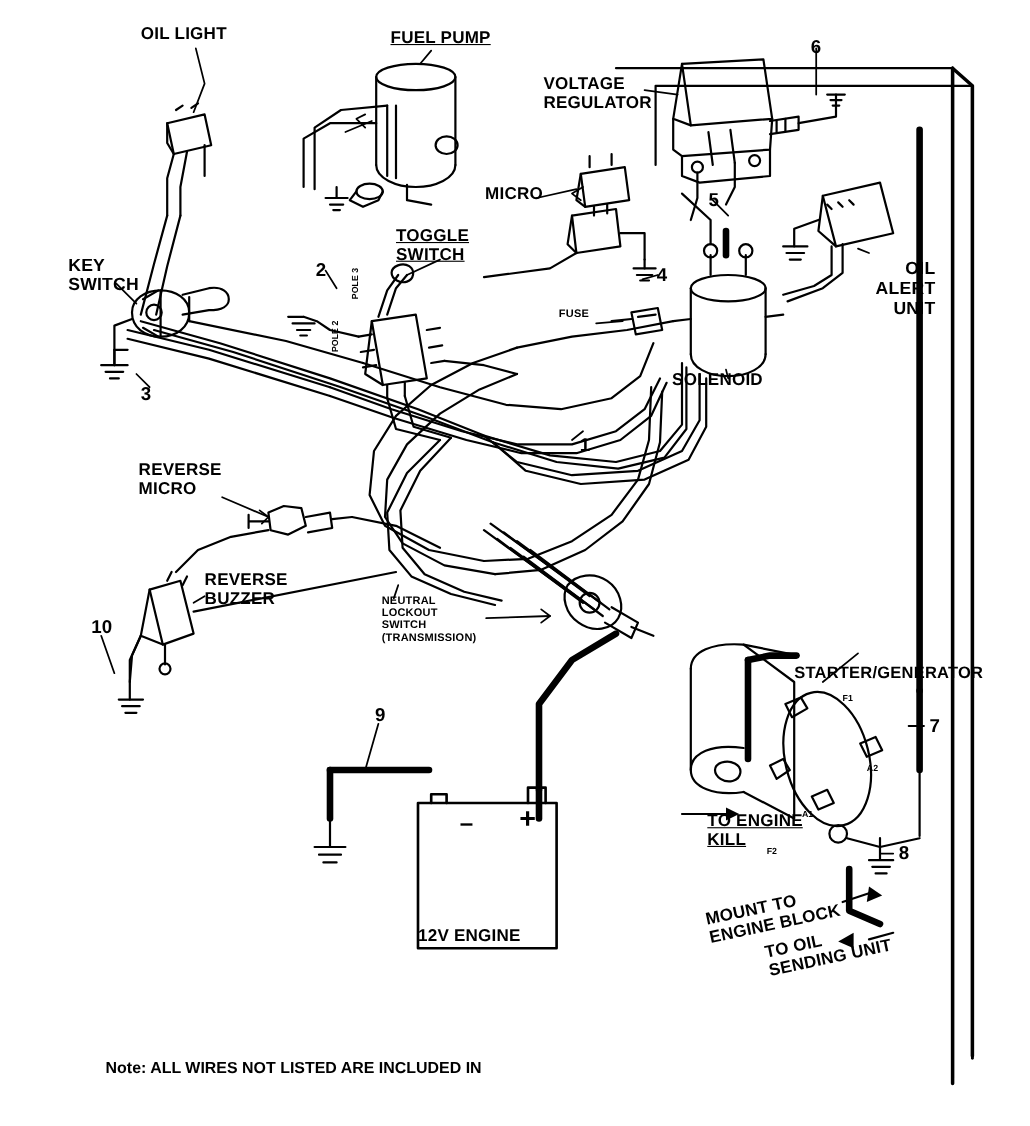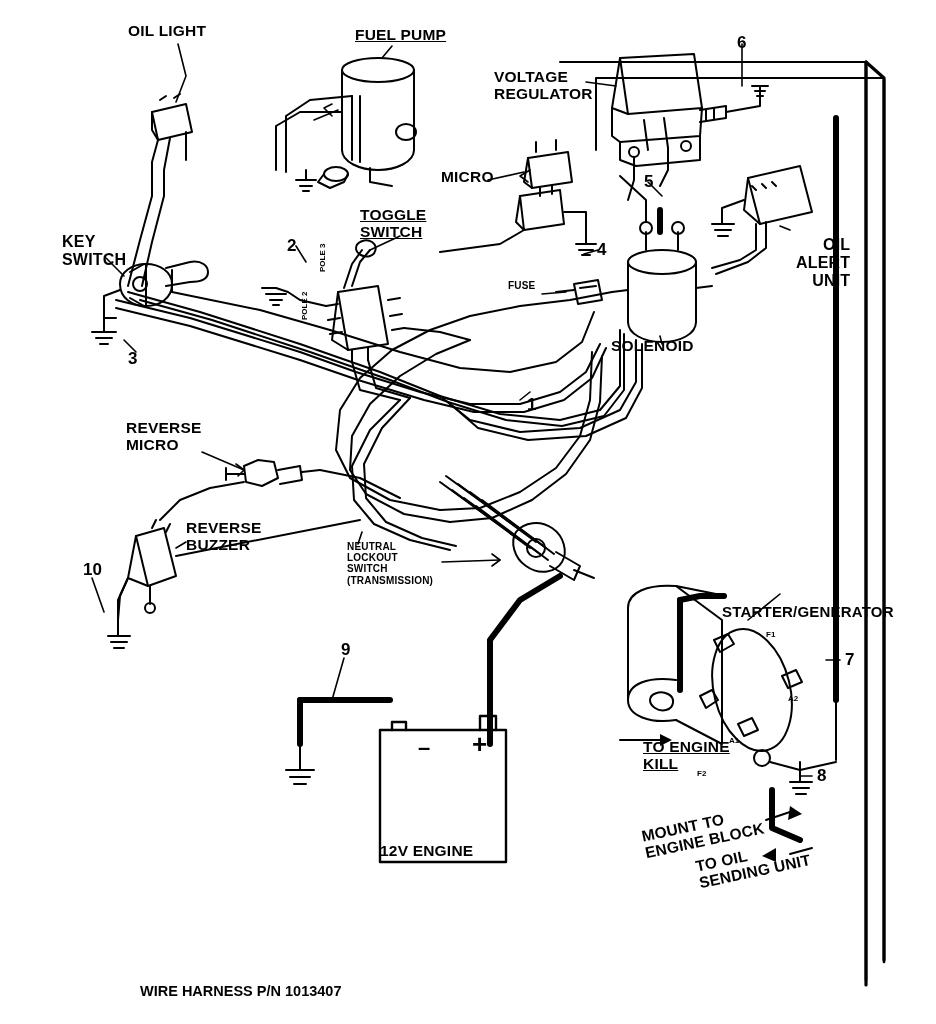--- a/index.html
+++ b/index.html
@@ -389,15 +389,15 @@
   <div class="num" style="left:287px; top:236px;">2</div>
   <div class="num" style="left:128px; top:349px;">3</div>
   <div class="num" style="left:597px; top:240px;">4</div>
   <div class="num" style="left:644px; top:172px;">5</div>
   <div class="num" style="left:737px; top:33px;">6</div>
   <div class="num" style="left:845px; top:650px;">7</div>
   <div class="num" style="left:817px; top:766px;">8</div>
   <div class="num" style="left:341px; top:640px;">9</div>
   <div class="num" style="left:83px;  top:560px;">10</div>
 
-  <div class="note" style="left:140px; top:982px;">WIRE HARNESS P/N 1013407</div>
+  <div class="note" style="left:96px; top:962px;">Note: ALL WIRES NOT LISTED ARE INCLUDED IN</div>
 
 </div>
 
 </body></html>

